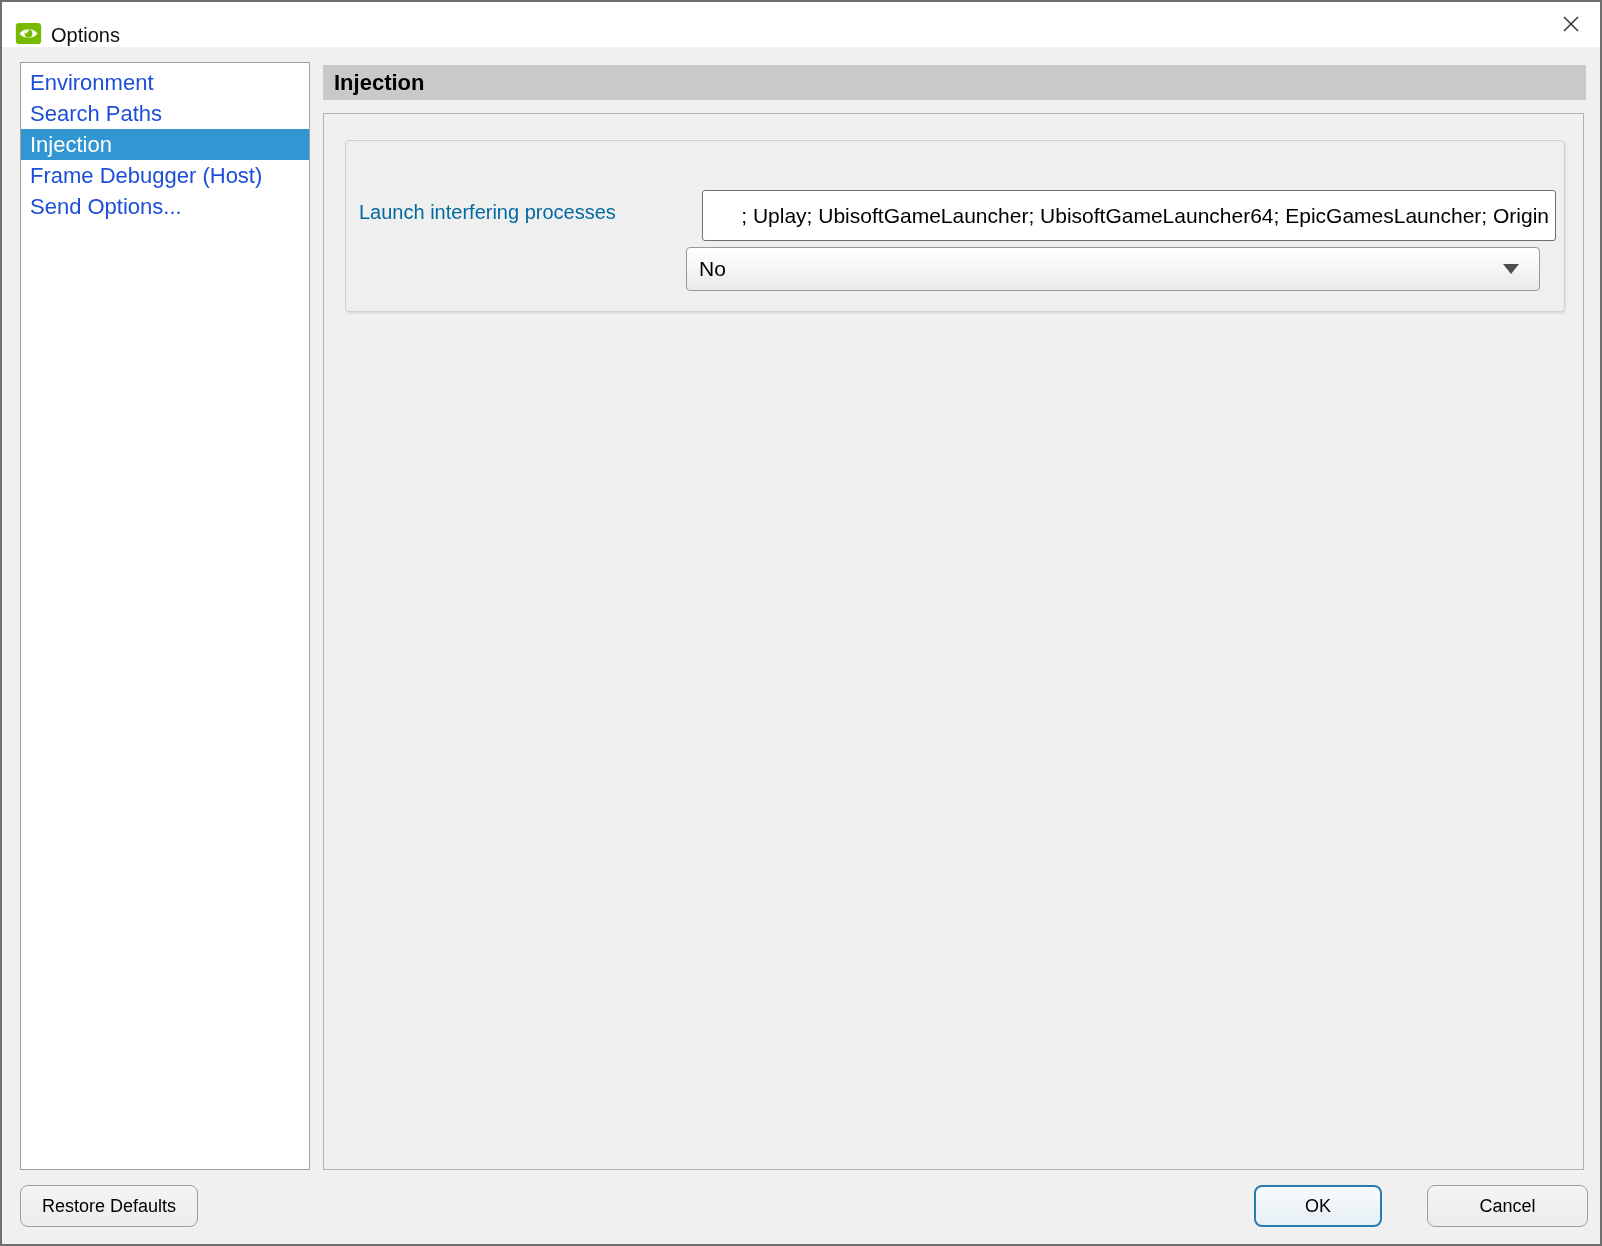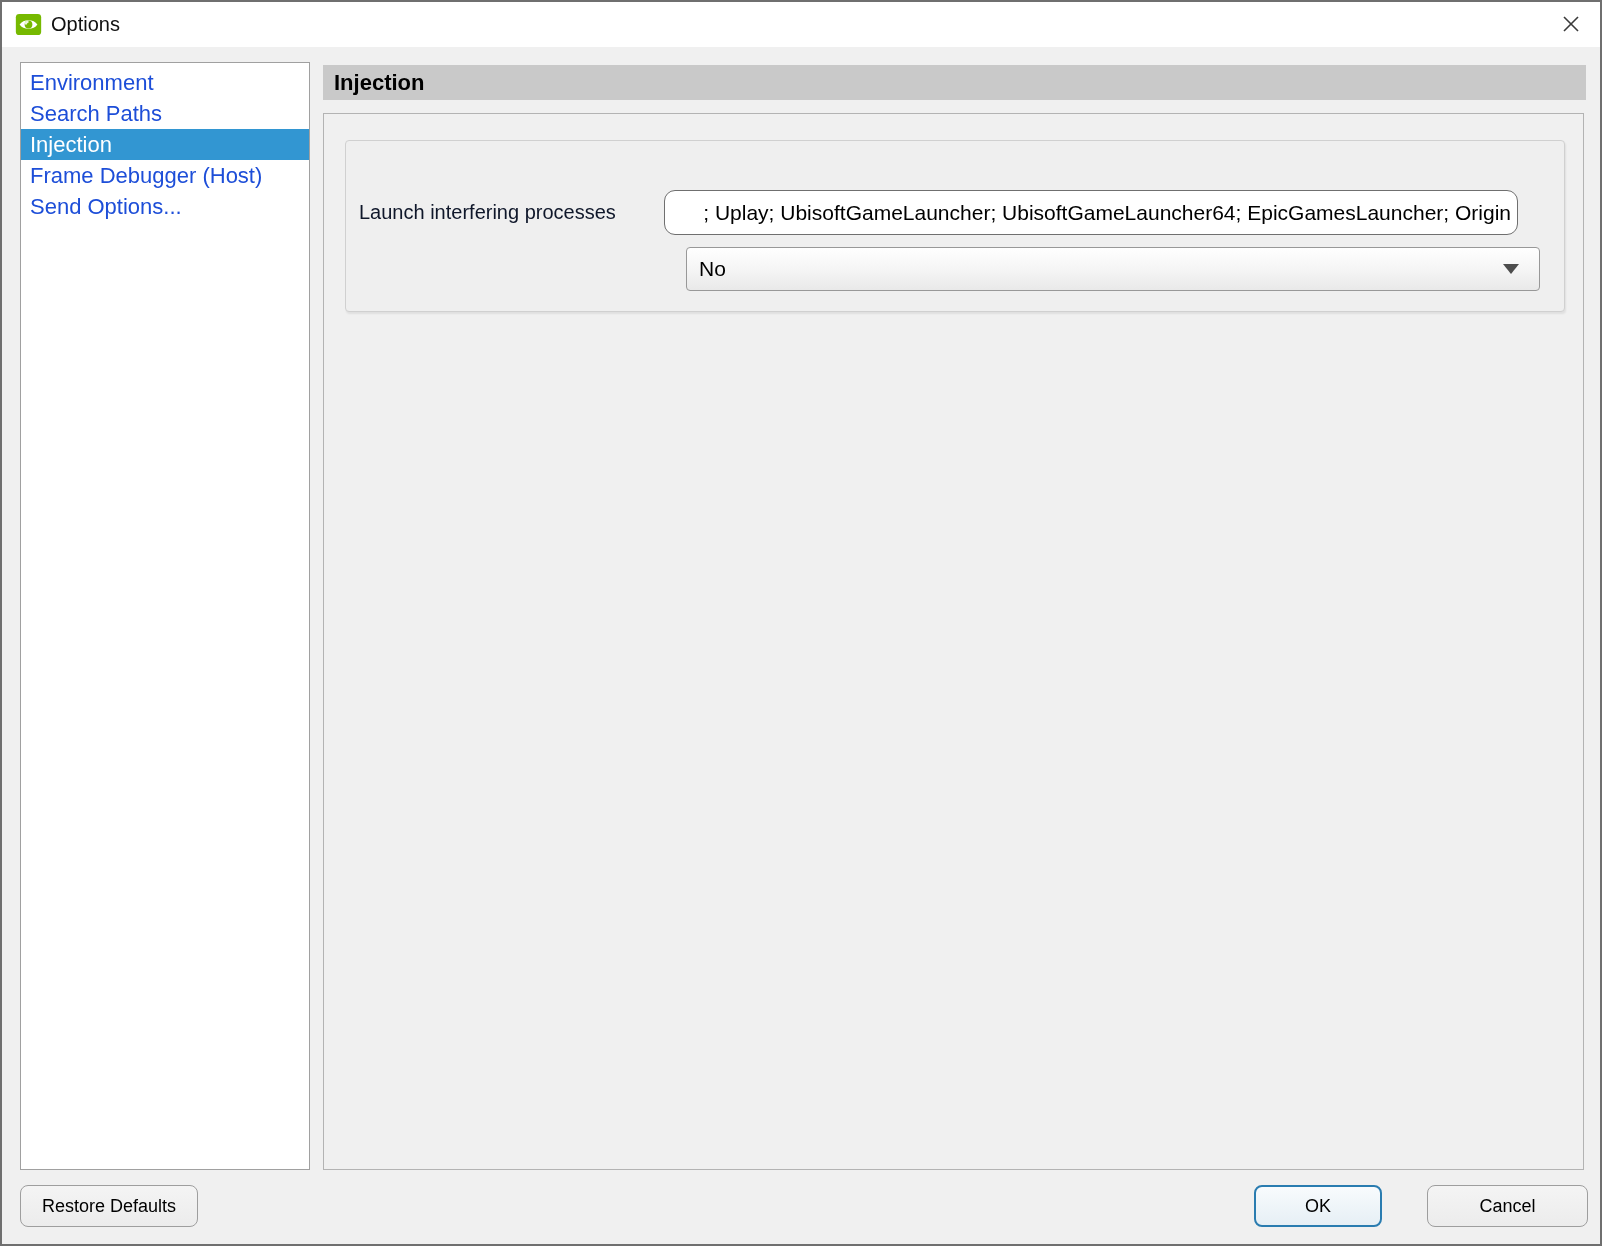--- a/index.html
+++ b/index.html
@@ -11,21 +11,21 @@
     height: 1246px;
     background: #f0f0f0;
     border: 2px solid #6f6f6f;
     overflow: hidden;
   }
 
   
   .titlebar {
     position: absolute; top: 0; left: 0; right: 0; height: 45px;
     background: #ffffff;
-    display: flex; align-items: center;
+    display: flex; align-items: flex-end;
     padding-left: 13px;
   }
   .titlebar .logo { width: 27px; height: 27px; display: block; }
   .titlebar .title {
     margin-left: 9px; font-size: 20px; color: #111111;
   }
   .close-btn {
     position: absolute; right: 6px; top: 3px;
     width: 46px; height: 38px;
     display: flex; align-items: center; justify-content: center;
@@ -71,29 +71,29 @@
     position: absolute; left: 343px; top: 138px;
     width: 1220px; height: 172px;
     border: 1px solid #d0d0d0;
     border-radius: 4px;
     background: #efefef;
     box-shadow: 1px 2px 2px rgba(0,0,0,0.07);
   }
   .form-label {
     position: absolute; left: 357px; height: 45px;
     display: flex; align-items: center;
-    font-size: 20px; color: #0f172a; white-space: nowrap;
+    font-size: 20px; color: #0369a1; white-space: nowrap;
   }
   .form-label.row1 { top: 188px; }
   .form-label.row2 { top: 241px; }
 
   .text-input {
-    position: absolute; left: 662px; top: 188px;
-    width: 854px; height: 45px;
-    border: 1px solid #6f6f6f; border-radius: 11px;
+    position: absolute; left: 700px; top: 188px;
+    width: 854px; height: 51px;
+    border: 1px solid #6f6f6f; border-radius: 3px;
     background: #ffffff;
     font-family: "Liberation Sans", sans-serif;
     font-size: 21px; color: #000000;
     padding: 0 6px;
     text-align: right;
     outline: none;
   }
 
   .dropdown {
     position: absolute; left: 684px; top: 245px;

